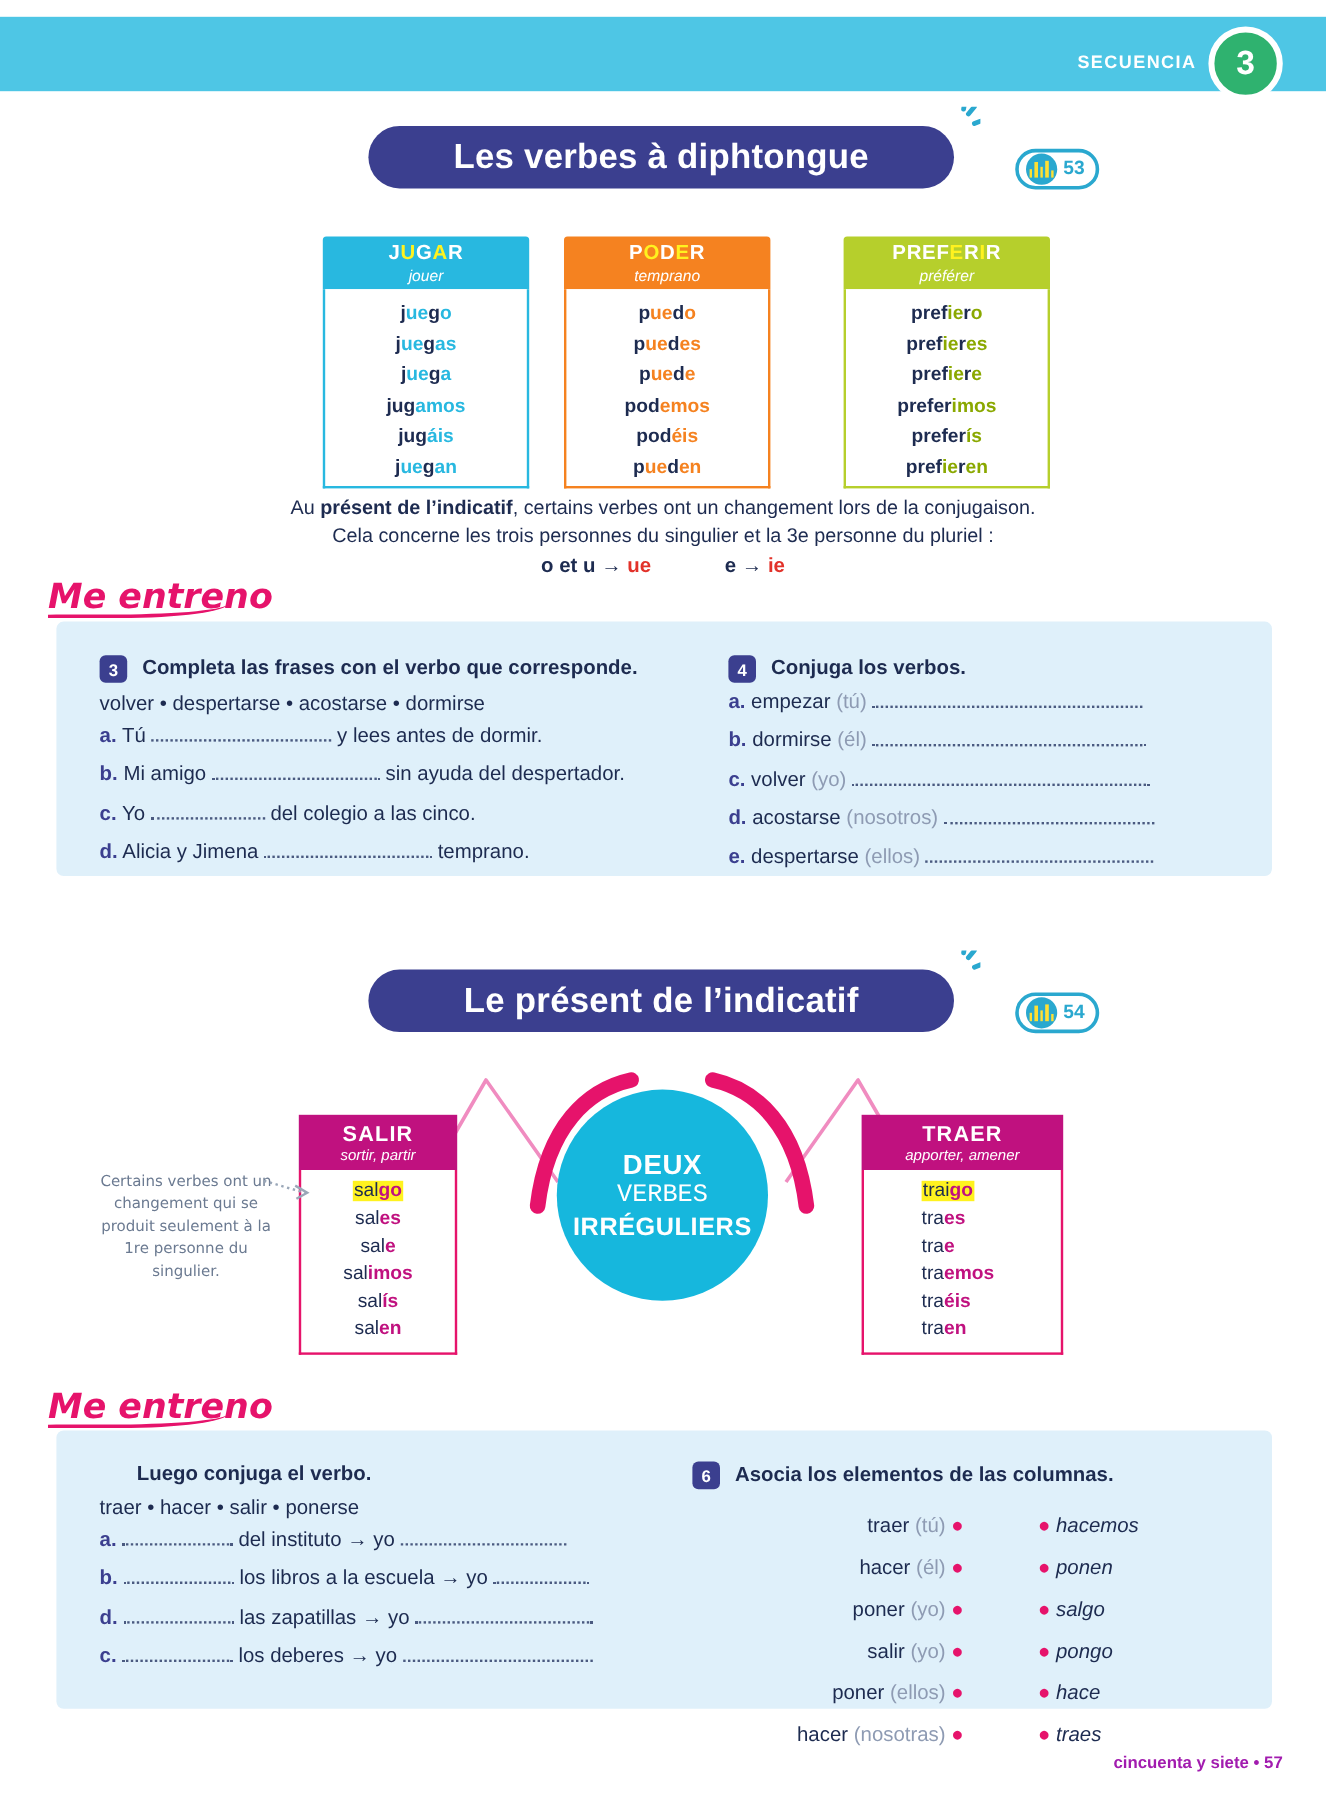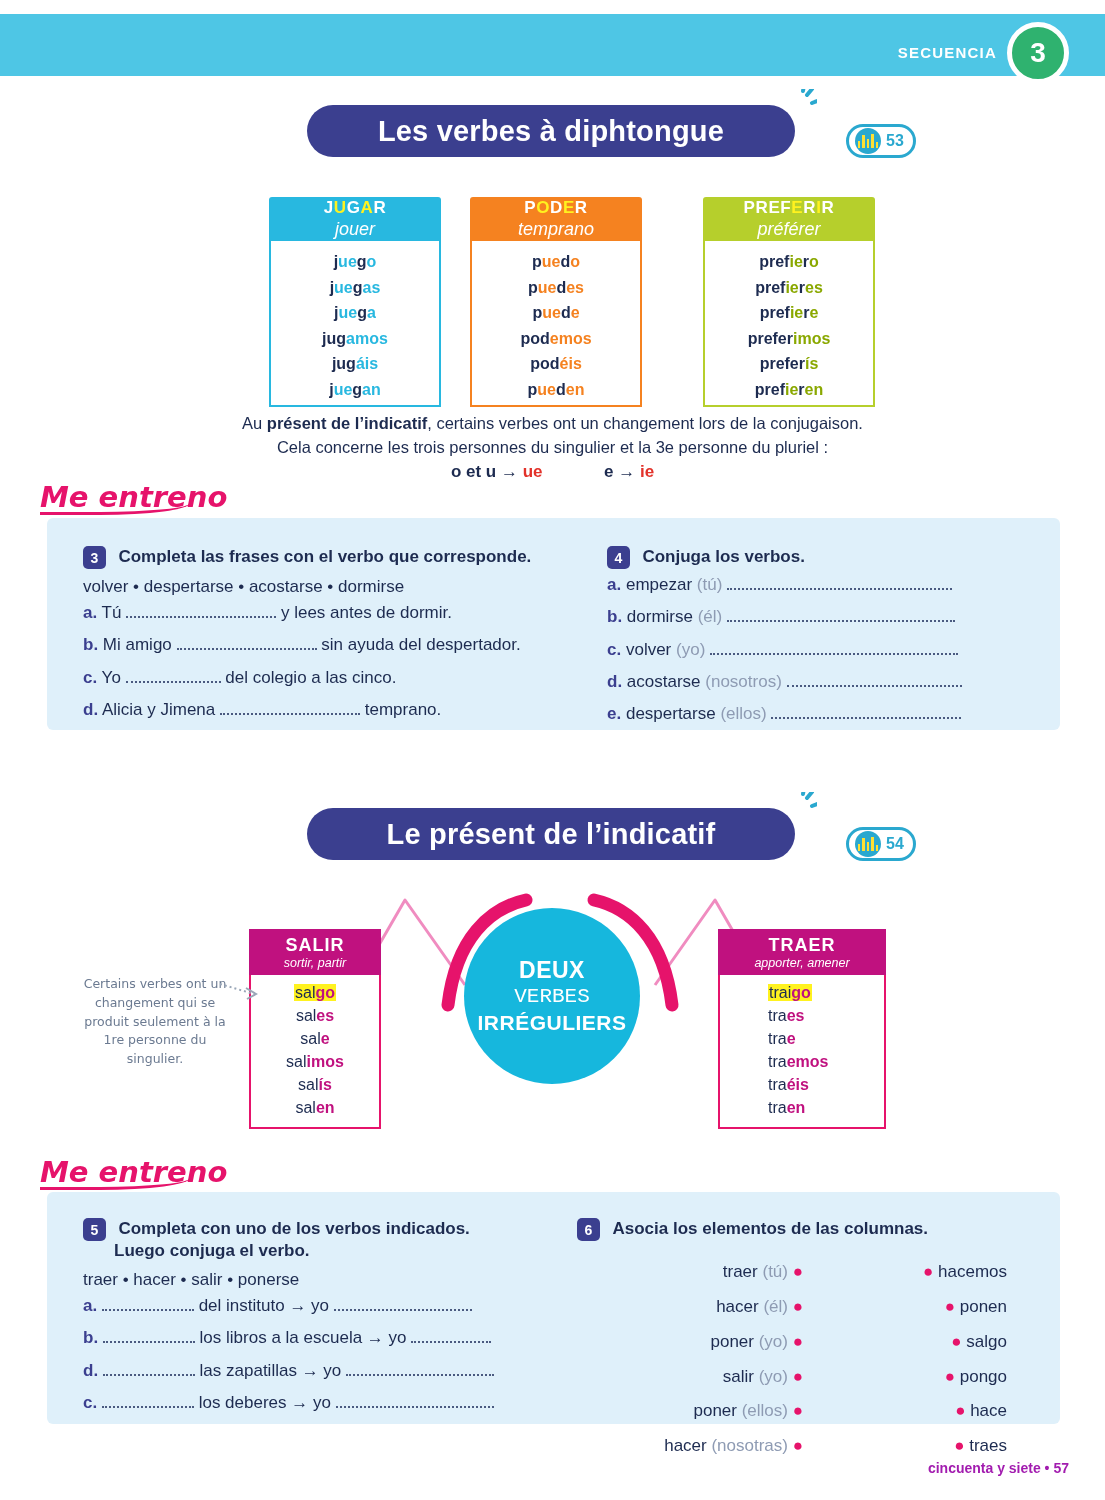--- a/index.html
+++ b/index.html
@@ -66,21 +66,21 @@
   .audio-pill .num { color:#2aa8cf; font-weight:bold; font-size:16px; }
 
   
   .vtable { position:absolute; width:172px; }
   .vtable .head {
     height:44px; border-radius:3px 3px 0 0;
     display:flex; flex-direction:column; align-items:center; justify-content:center;
     color:#ffffff;
   }
   .vtable .head .inf { font-size:17px; font-weight:bold; letter-spacing:.6px; }
-  .vtable .head .tr  { font-size:18px; font-style:italic; margin-top:1px; }
+  .vtable .head .tr  { font-size:13px; font-style:italic; margin-top:1px; }
   .vtable .body {
     border:2px solid; border-top:none; background:#ffffff;
     padding:10px 0 4px 0;
     display:flex; flex-direction:column; align-items:center; gap:4px;
   }
   .vtable .body div { font-size:16px; line-height:1.35; }
 
   .t-blue .head { background:#28b8e0; }
   .t-blue .body { border-color:#28b8e0; }
   .t-orange .head { background:#f58220; }
@@ -405,24 +405,20 @@
   <path d="M0 4 L34 14" stroke="#9aa7b8" stroke-width="2" stroke-dasharray="2 3" fill="none"></path>
   <path d="M26 8 L36 14 L27 19" stroke="#9aa7b8" stroke-width="2" fill="none"></path>
 </svg>
 
 <div class="entreno" style="left:40px; top:1155px;">Me entreno</div>
 <div class="entreno-underline" style="left:40px; top:1170px;"></div>
 
 <div class="panel" style="left:47px; top:1192px; width:1013px; height:232px;">
 
   <div style="position:absolute; left:36px; top:26px; width:500px;">
-    <div>
-      <span class="ex-num">5</span>
-      <span class="ex-title" style="margin-left:8px;">Completa con uno de los verbos indicados.</span>
-    </div>
     <div class="ex-title" style="margin-left:31px;">Luego conjuga el verbo.</div>
     <div class="wordlist" style="margin-top:9px;">traer • hacer • salir • ponerse</div>
     <div class="ex-line">
       <b>a.</b>
       <span class="dots" style="width:92px"></span>
       <span>del instituto → yo</span>
       <span class="dots" style="width:138px"></span>
     </div>
     <div class="ex-line">
       <b>b.</b>
@@ -475,21 +471,21 @@
           <span>poner</span>
           <span class="gray">(ellos)</span>
           <span class="bullet-pink"> ●</span>
         </div>
         <div class="col-item">
           <span>hacer</span>
           <span class="gray">(nosotras)</span>
           <span class="bullet-pink"> ●</span>
         </div>
       </div>
-      <div style="width:200px; text-align:right; padding-left:58px;">
+      <div style="width:200px; text-align:left; padding-left:58px;font-style:italic;">
         <div class="col-item"><span class="bullet-pink">● </span><span>hacemos</span></div>
         <div class="col-item"><span class="bullet-pink">● </span><span>ponen</span></div>
         <div class="col-item"><span class="bullet-pink">● </span><span>salgo</span></div>
         <div class="col-item"><span class="bullet-pink">● </span><span>pongo</span></div>
         <div class="col-item"><span class="bullet-pink">● </span><span>hace</span></div>
         <div class="col-item"><span class="bullet-pink">● </span><span>traes</span></div>
       </div>
     </div>
   </div>
 </div>

